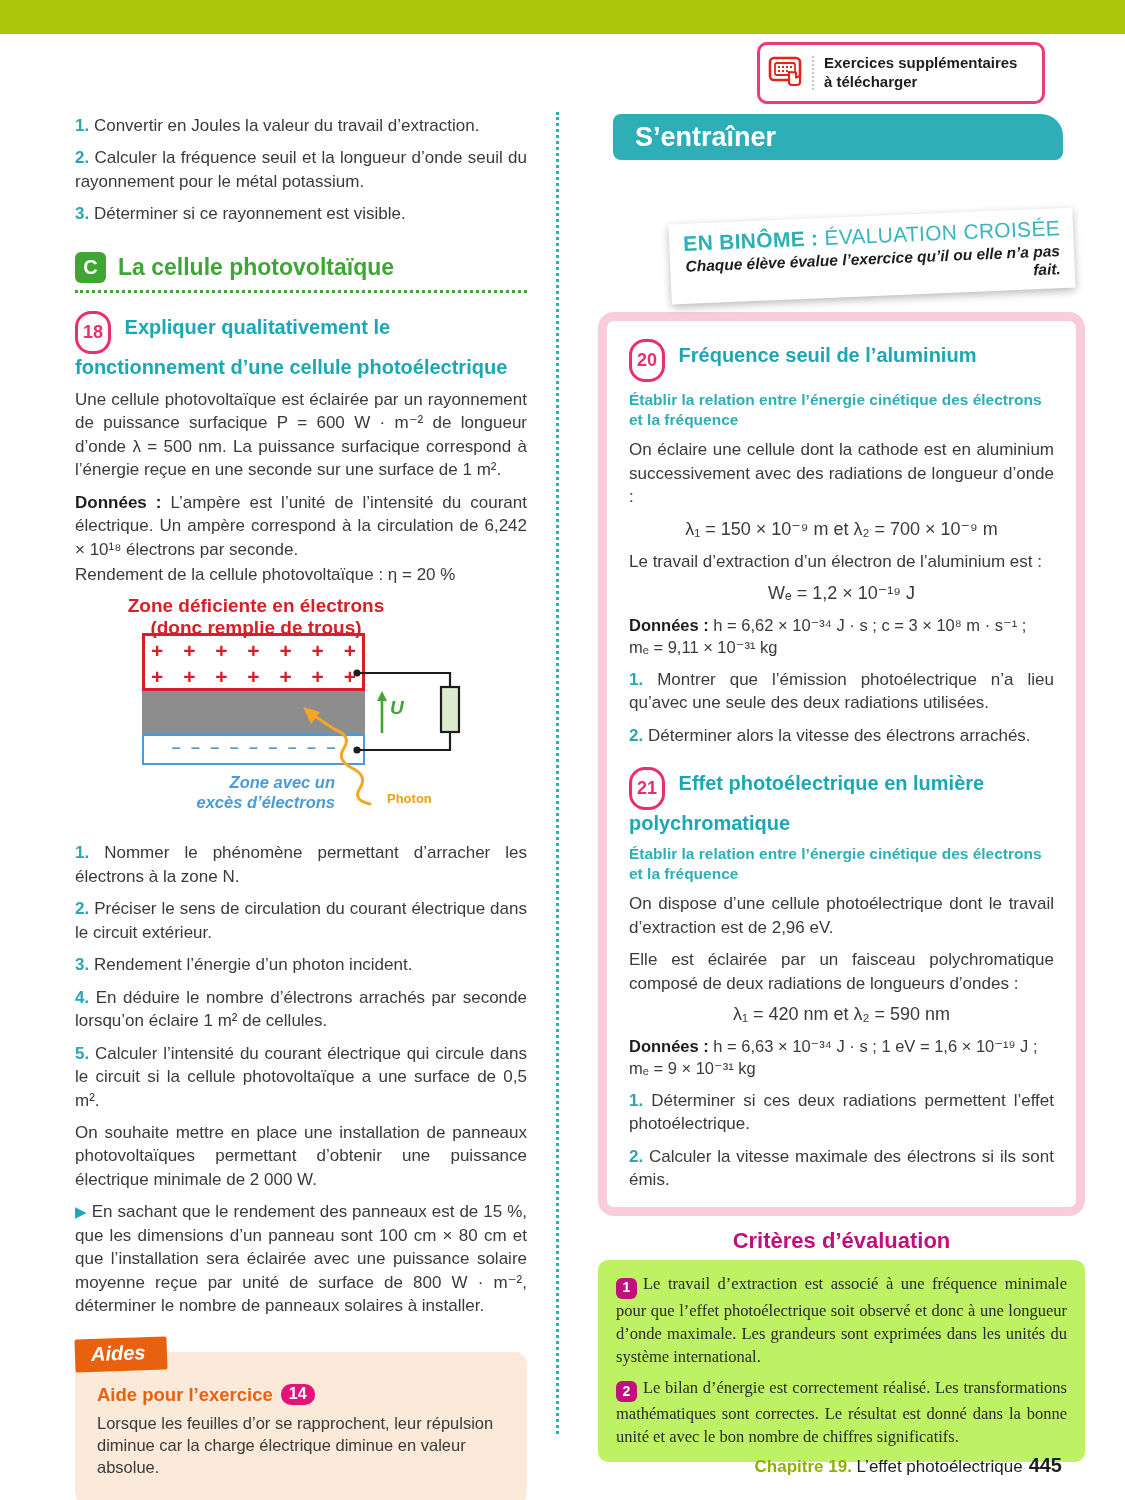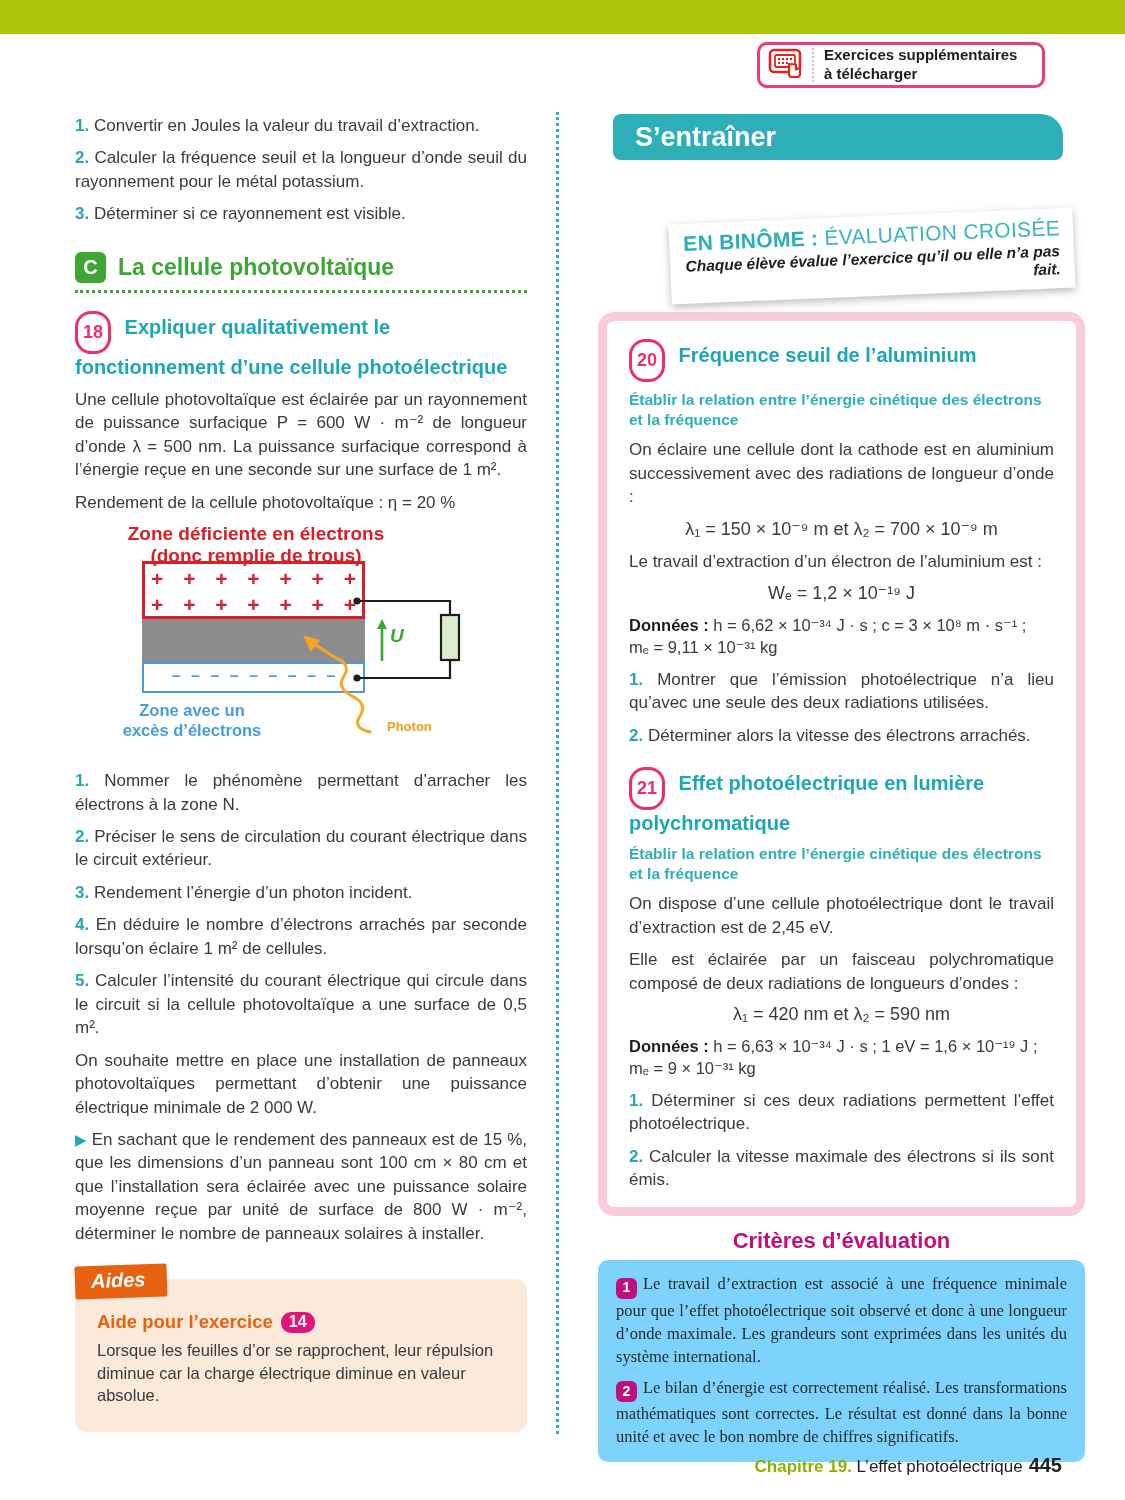--- a/index.html
+++ b/index.html
@@ -2,21 +2,21 @@
 <html lang="fr"><head>
 <meta charset="utf-8">
 <style>
   html,body{margin:0;padding:0;}
   body{width:1125px;height:1500px;background:#ffffff;
        font-family:"Liberation Sans","DejaVu Sans",sans-serif;color:#3a3a3a;}
   #page{position:relative;width:1125px;height:1500px;overflow:hidden;background:#fff;}
 
   
   .topbar{position:absolute;top:0;left:0;width:1125px;height:34px;background:#abc50a;}
-  .dl-badge{position:absolute;top:42px;left:757px;width:288px;height:46px;background:#fff;
+  .dl-badge{position:absolute;top:42px;left:757px;width:288px;height:62px;background:#fff;
             border:3px solid #ee3a7a;border-radius:10px;display:flex;align-items:center;box-sizing:border-box;}
   .dl-icon{width:52px;display:flex;justify-content:center;align-items:center;}
   .dl-sep{height:34px;border-left:2px dotted #c4c4c4;margin-right:10px;}
   .dl-text{font-weight:bold;font-size:15px;line-height:1.25;color:#1d1d1b;}
 
   
   .col-divider{position:absolute;left:556px;top:112px;height:1322px;border-left:3px dotted #2eafb8;}
 
   
   p{margin:0;}
@@ -42,22 +42,22 @@
   .diagram{position:relative;width:452px;height:232px;margin:6px 0 14px 0;}
   .diag-label-top{position:absolute;left:18px;top:0;width:326px;text-align:center;
                   color:#d61f26;font-weight:bold;font-size:19px;line-height:1.15;}
   .p-zone{position:absolute;left:67px;top:38px;width:223px;height:58px;border:3px solid #d61f26;
           box-sizing:border-box;color:#d61f26;font-weight:bold;font-size:21px;text-align:center;line-height:26px;
           word-spacing:14px;padding-top:2px;}
   .junction{position:absolute;left:67px;top:96px;width:223px;height:43px;background:#8d8d8d;}
   .n-zone{position:absolute;left:67px;top:139px;width:223px;height:31px;border:2.5px solid #4a9bd8;
           box-sizing:border-box;color:#4a9bd8;font-weight:bold;font-size:16px;text-align:center;line-height:24px;
           word-spacing:6px;}
-  .diag-label-bottom{position:absolute;left:2px;top:178px;width:230px;text-align:center;
-                     color:#4a9bd8;font-weight:bold;font-size:16.5px;line-height:1.2;}
+  .diag-label-bottom{position:absolute;left:30px;top:178px;width:230px;text-align:right;
+                     color:#4a9bd8;font-weight:bold;font-size:16.5px;line-height:1.2;font-style:italic;}
   .u-label{position:absolute;left:315px;top:102px;color:#3fa535;font-weight:bold;font-style:italic;font-size:19px;}
   .photon-label{position:absolute;left:312px;top:196px;color:#f09e13;font-weight:bold;font-size:13px;}
   .diag-svg{position:absolute;left:0;top:0;}
 
   
   .aides{position:relative;margin-top:34px;}
   .aides-tab{position:absolute;left:0px;top:-14px;background:#e8610f;color:#fff;font-weight:bold;font-style:italic;
              font-size:20px;padding:4px 22px 6px 16px;transform:rotate(-2deg);border-radius:2px;z-index:2;}
   .aides-box{background:#fbe9da;border-radius:12px;padding:26px 22px 18px 22px;}
   .aide-h{color:#e8610f;font-weight:bold;font-size:18.5px;margin:6px 0 6px 0;display:flex;align-items:center;gap:8px;}
@@ -76,21 +76,21 @@
   .binome-title{color:#3ab5bd;}
   .binome-sub{text-align:right;font-style:italic;font-weight:bold;font-size:15.5px;color:#1d1d1b;margin-top:2px;}
 
   .pink-box{margin-top:16px;border:9px solid #f8ccd8;border-radius:16px;background:#fff;
             padding:14px 22px 16px 22px;box-sizing:border-box;width:487px;}
   .subtitle{color:#2eafb8;font-weight:bold;font-size:15.5px;line-height:1.3;margin:2px 0 8px 0;max-width:445px;}
   .formula{font-size:18px;text-align:center;margin:6px 0 10px 0;color:#3a3a3a;}
   .donnees{font-size:16.5px;line-height:1.35;margin-bottom:9px;text-align:left;}
 
   .crit-title{color:#c0107c;font-weight:bold;font-size:22px;text-align:center;margin-top:12px;}
-  .crit-box{margin-top:6px;background:#7dd3fc;border-radius:10px;padding:12px 18px 14px 18px;}
+  .crit-box{margin-top:6px;background:#bef264;border-radius:10px;padding:12px 18px 14px 18px;}
   .crit-item{font-family:"Liberation Serif","DejaVu Serif",serif;font-size:16.5px;line-height:1.4;
              text-align:justify;margin-bottom:8px;color:#2a2a2a;}
   .crit-num{display:inline-flex;width:21px;height:21px;border-radius:6px;background:#c0107c;color:#fff;
             font-family:"Liberation Sans",sans-serif;font-weight:bold;font-size:14px;
             align-items:center;justify-content:center;vertical-align:-3px;margin-right:6px;}
 
   
   .footer{position:absolute;right:63px;top:1454px;font-size:17px;white-space:nowrap;}
   .footer .chap{color:#8fb000;font-weight:bold;}
   .footer .chap-title{color:#1d1d1b;}
@@ -140,20 +140,21 @@
     <div class="section-head">
       <span class="section-letter">C</span>
       <span class="section-title">La cellule photovoltaïque</span>
     </div>
 
     <p class="ex-head">
       <span class="ex-badge">18</span>
       <span class="ex-title">Expliquer qualitativement le fonctionnement d’une cellule photoélectrique</span>
     </p>
     <p class="para">Une cellule photovoltaïque est éclairée par un rayonnement de puissance surfacique P = 600 W · m⁻² de longueur d’onde λ = 500 nm. La puissance surfacique correspond à l’énergie reçue en une seconde sur une surface de 1 m².</p>
+    <p class="para" style="margin-bottom:2px;"><span class="bold">Données :</span><span> L’ampère est l’unité de l’intensité du courant électrique. Un ampère correspond à la circulation de 6,242 × 10¹⁸ électrons par seconde.</span></p>
     <p class="para">Rendement de la cellule photovoltaïque : η = 20 %</p>
 
     <div class="diagram">
       <div class="diag-label-top">
         <span>Zone déficiente en électrons</span><br>
         <span>(donc remplie de trous)</span>
       </div>
       <div class="p-zone">
         <div>+ + + + + + +</div>
         <div>+ + + + + + +</div>
@@ -234,21 +235,21 @@
         <span>mₑ = 9,11 × 10⁻³¹ kg</span>
       </p>
       <p class="para"><span class="qnum">1.</span> <span>Montrer que l’émission photoélectrique n’a lieu qu’avec une seule des deux radiations utilisées.</span></p>
       <p class="para"><span class="qnum">2.</span> <span>Déterminer alors la vitesse des électrons arrachés.</span></p>
 
       <p class="ex-head" style="margin-top:20px;">
         <span class="ex-badge">21</span>
         <span class="ex-title">Effet photoélectrique en lumière polychromatique</span>
       </p>
       <p class="subtitle">Établir la relation entre l’énergie cinétique des électrons et la fréquence</p>
-      <p class="para">On dispose d’une cellule photoélectrique dont le travail d’extraction est de 2,45 eV.</p>
+      <p class="para">On dispose d’une cellule photoélectrique dont le travail d’extraction est de 2,96 eV.</p>
       <p class="para">Elle est éclairée par un faisceau polychromatique composé de deux radiations de longueurs d’ondes :</p>
       <p class="formula">λ₁ = 420 nm  et  λ₂ = 590 nm</p>
       <p class="donnees">
         <span class="bold">Données :</span><span> h = 6,63 × 10⁻³⁴ J · s ; 1 eV = 1,6 × 10⁻¹⁹ J ;</span><br>
         <span>mₑ = 9 × 10⁻³¹ kg</span>
       </p>
       <p class="para"><span class="qnum">1.</span> <span>Déterminer si ces deux radiations permettent l’effet photoélectrique.</span></p>
       <p class="para" style="margin-bottom:0;"><span class="qnum">2.</span> <span>Calculer la vitesse maximale des électrons si ils sont émis.</span></p>
     </div>
 

